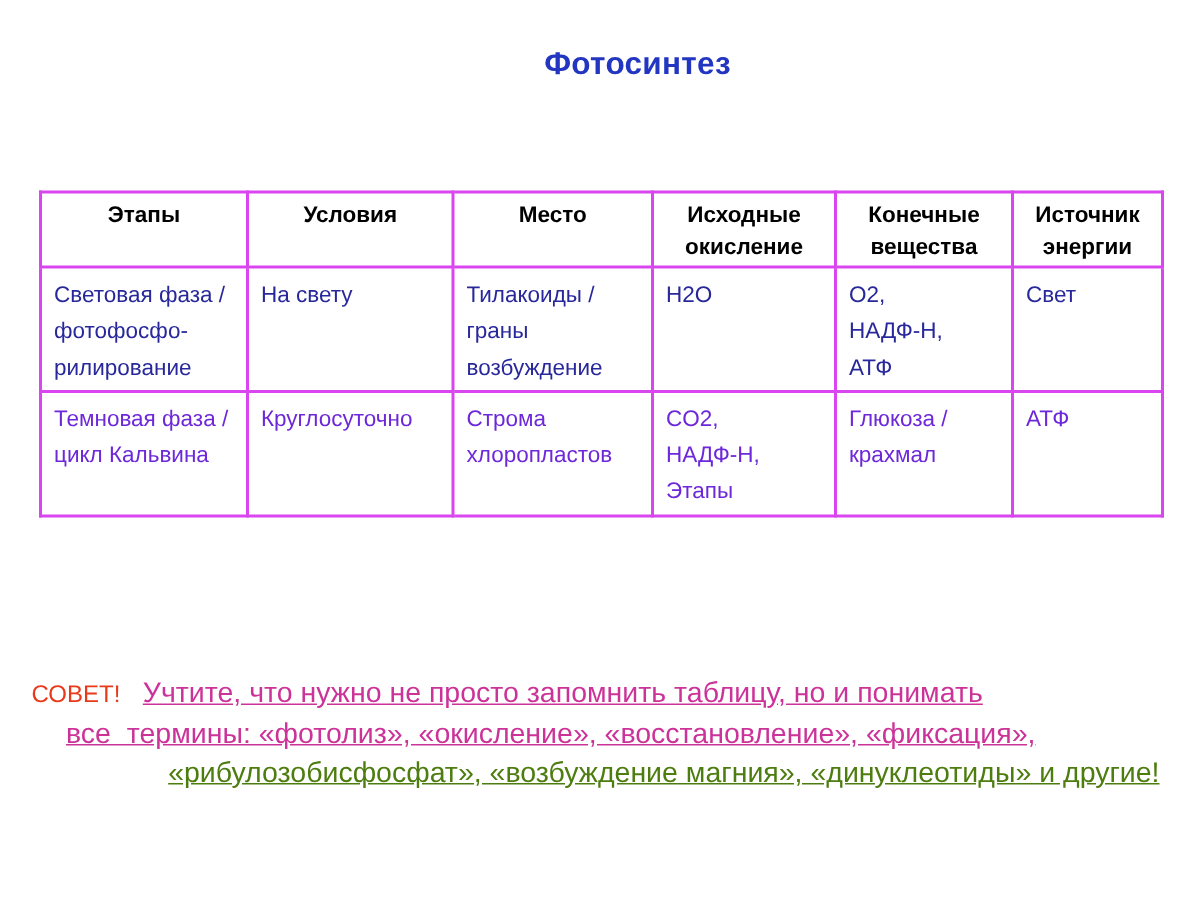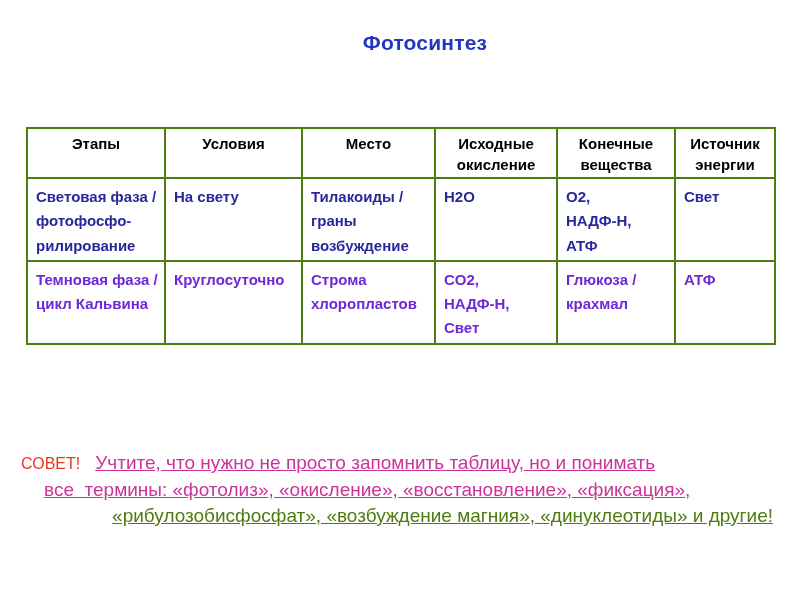--- a/index.html
+++ b/index.html
@@ -25,36 +25,36 @@
   }
 
   table.main {
     position: absolute;
     left: 26px; top: 127px;
     width: 748px;
     border-collapse: collapse;
     table-layout: fixed;
   }
   table.main th, table.main td {
-    border: 2px solid #4d7c0f;
+    border: 2px solid #d946ef;
     vertical-align: top;
     white-space: pre-line;
     overflow: hidden;
   }
   table.main th {
     font-size: 15px;
     font-weight: bold;
     color: #000000;
     text-align: center;
     line-height: 1.4;
     padding: 4px 4px 2px 4px;
   }
   table.main td {
     font-size: 15px;
-    font-weight: bold;
+    font-weight: normal;
     text-align: left;
     line-height: 1.62;
     padding: 6px 4px 2px 8px;
   }
   tr.header-row { height: 46px; }
   tr.body-row-1 { height: 75px; }
   tr.body-row-2 { height: 74px; }
 
   .advice {
     position: absolute;
@@ -115,21 +115,21 @@
         <td>Свет</td>
       </tr>
       <tr class="body-row-2" style="color: #6d28d9;">
         <td>Темновая фаза /
 цикл Кальвина</td>
         <td>Круглосуточно</td>
         <td>Строма
 хлоропластов</td>
         <td>CO2,
 НАДФ-Н,
-Свет</td>
+Этапы</td>
         <td>Глюкоза /
 крахмал</td>
         <td>АТФ</td>
       </tr>
     </tbody>
   </table>
 
   <div class="advice">
     <div class="advice-line"><span class="advice-label" style="color: rgb(232, 57, 27);">СОВЕТ!</span><span class="u" style="color: rgb(204, 51, 153); margin-top: 36px;">Учтите, что нужно не просто запомнить таблицу, но и понимать</span></div>
     <div class="advice-line u" style="color: rgb(204, 51, 153); margin-left: 23px;">все  термины: «фотолиз», «окисление», «восстановление», «фиксация»,</div>

